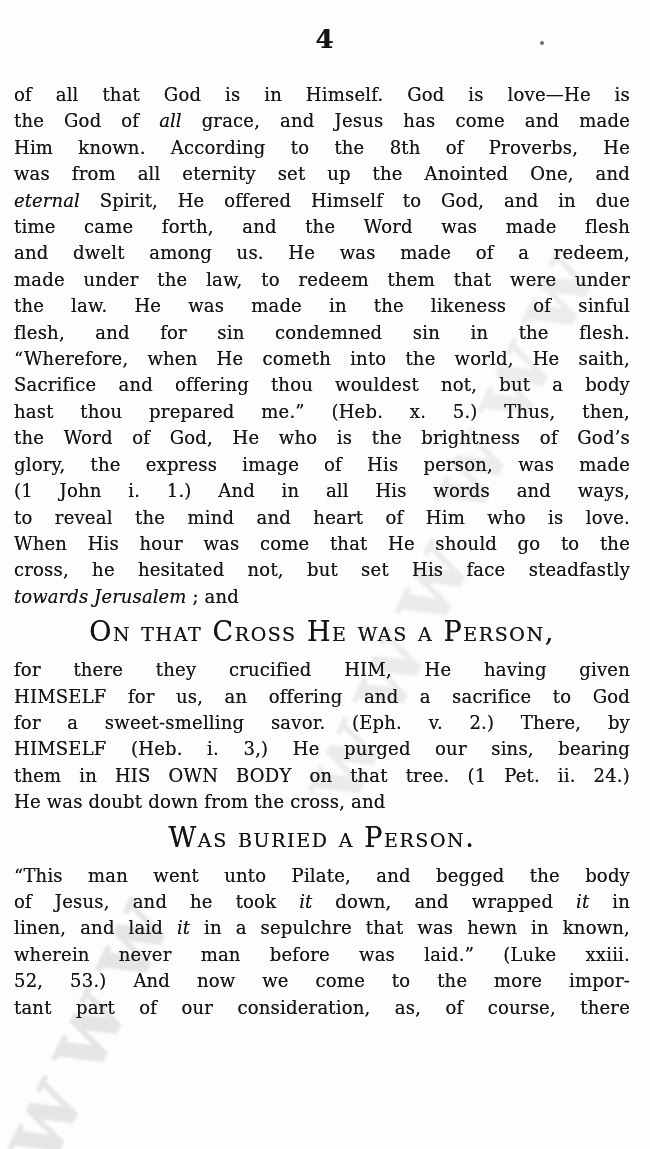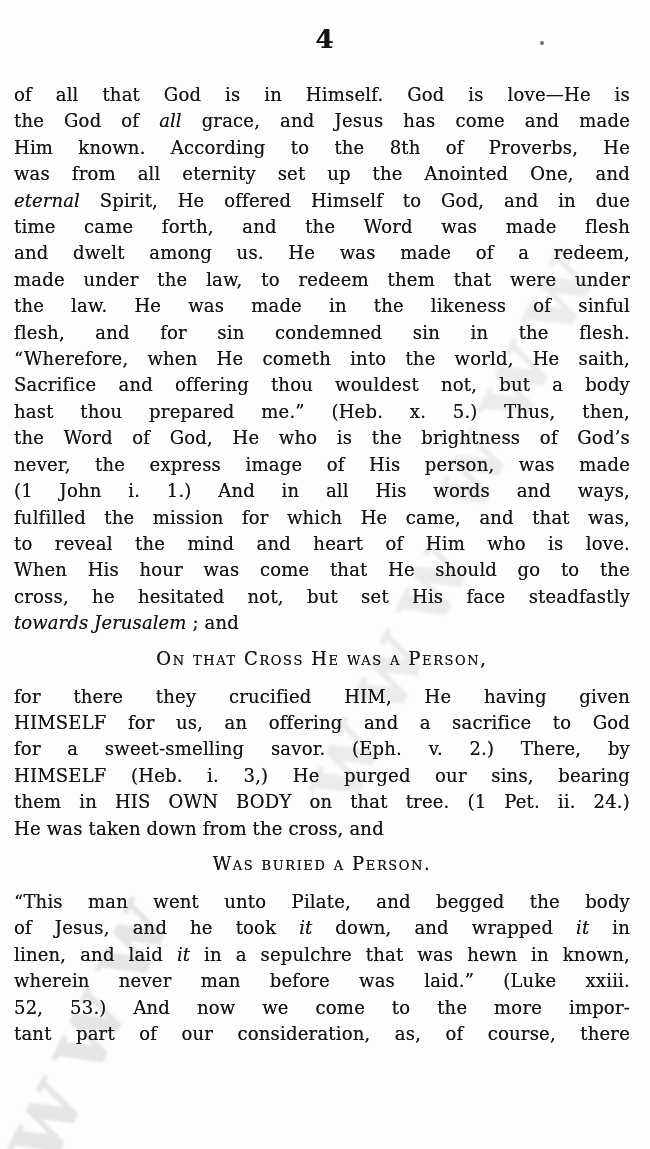--- a/index.html
+++ b/index.html
@@ -57,21 +57,21 @@
     white-space: normal;
   }
 
   .line.short { text-align-last: left; }
 
   .line em { font-style: italic; letter-spacing: 0.1px; }
 
   .heading {
     margin: 8px 0 12px 0;
     font-variant: small-caps;
-    font-size: 18px;
+    font-size: 27px;
     line-height: 27px;
     letter-spacing: 1.6px;
     text-align: center;
     text-shadow: 0 0 0.4px rgba(0,0,0,0.7);
   }
 
   .wm {
     position: absolute;
     font-family: "DejaVu Serif", serif;
     font-weight: bold;
@@ -108,36 +108,35 @@
         <div class="line"><em>eternal</em><span> Spirit, He offered Himself to God, and in due</span></div>
         <div class="line"><span>time came forth, and the Word was made flesh</span></div>
         <div class="line"><span>and dwelt among us.  He was made of a redeem,</span></div>
         <div class="line"><span>made under the law, to redeem them that were under</span></div>
         <div class="line"><span>the law.  He was made in the likeness of sinful</span></div>
         <div class="line"><span>flesh, and for sin condemned sin in the flesh.</span></div>
         <div class="line"><span>“Wherefore, when He cometh into the world, He saith,</span></div>
         <div class="line"><span>Sacrifice and offering thou wouldest not, but a body</span></div>
         <div class="line"><span>hast thou prepared me.” (Heb. x. 5.)  Thus, then,</span></div>
         <div class="line"><span>the Word of God, He who is the brightness of God’s</span></div>
-        <div class="line"><span>never, the express image of His person, was made</span></div>
+        <div class="line"><span>glory, the express image of His person, was made</span></div>
         <div class="line"><span>(1 John i. 1.)  And in all His words and ways,</span></div>
-        <div class="line"><span>fulfilled the mission for which He came, and that was,</span></div>
         <div class="line"><span>to reveal the mind and heart of Him who is love.</span></div>
         <div class="line"><span>When His hour was come that He should go to the</span></div>
         <div class="line"><span>cross, he hesitated not, but set His face steadfastly</span></div>
         <div class="line short"><em>towards Jerusalem</em><span> ; and</span></div>
       </div>
       <div class="heading">On that Cross He was a Person,</div>
       <div class="para">
         <div class="line"><span>for there they crucified HIM, He having given</span></div>
         <div class="line"><span>HIMSELF for us, an offering and a sacrifice to God</span></div>
         <div class="line"><span>for a sweet-smelling savor. (Eph. v. 2.)  There, by</span></div>
         <div class="line"><span>HIMSELF (Heb. i. 3,) He purged our sins, bearing</span></div>
         <div class="line"><span>them in HIS OWN BODY on that tree. (1 Pet. ii. 24.)</span></div>
-        <div class="line short"><span>He was taken down from the cross, and</span></div>
+        <div class="line short"><span>He was doubt down from the cross, and</span></div>
       </div>
       <div class="heading">Was buried a Person.</div>
       <div class="para">
         <div class="line"><span>“This man went unto Pilate, and begged the body</span></div>
         <div class="line"><span>of Jesus, and he took </span><em>it</em><span> down, and wrapped </span><em>it</em><span> in</span></div>
         <div class="line"><span>linen, and laid </span><em>it</em><span> in a sepulchre that was hewn in known,</span></div>
         <div class="line"><span>wherein never man before was laid.” (Luke xxiii.</span></div>
         <div class="line"><span>52, 53.)  And now we come to the more impor-</span></div>
         <div class="line"><span>tant part of our consideration, as, of course, there</span></div>
       </div>

